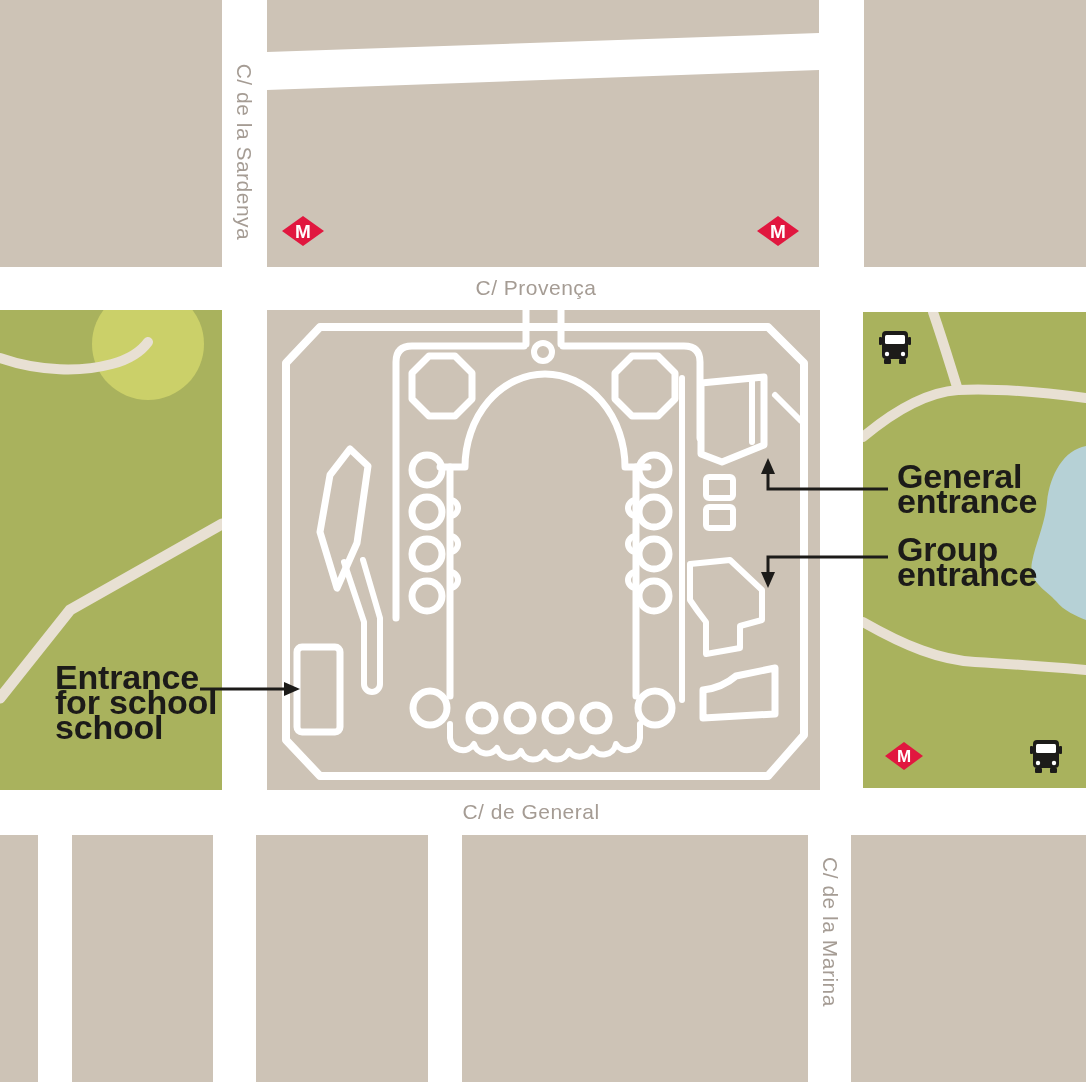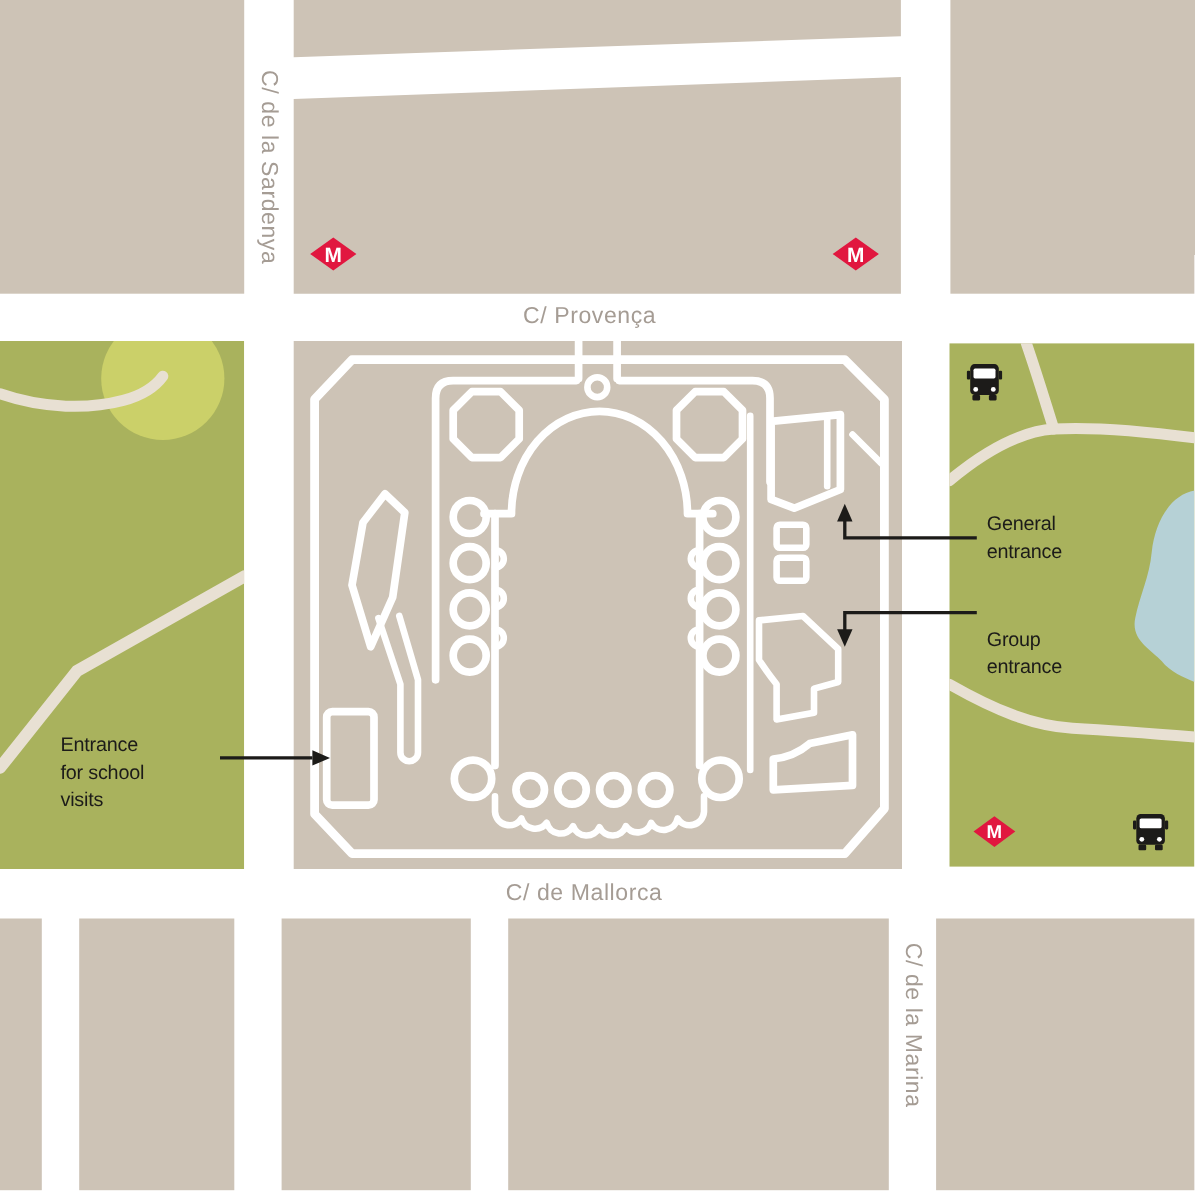--- a/index.html
+++ b/index.html
@@ -17,22 +17,22 @@
     font-size:21px;
     letter-spacing:.5px;
     white-space:nowrap;
     z-index:3;
   }
   .street-label.h{transform:translateX(-50%);}
   .street-label.v{transform:translate(-50%,-50%) rotate(90deg);}
   .entrance-label{
     position:absolute;
     color:var(--ink);
-    font-size:18px;
-    font-weight:normal;
+    font-size:34px;
+    font-weight:bold;
     line-height:25px;
     letter-spacing:-0.2px;
     white-space:nowrap;
     z-index:3;
   }
   .block{fill:var(--block);}
   .park{fill:var(--park);}
   .park-path{stroke:var(--path);fill:none;stroke-linecap:round;}
   .outline{fill:none;stroke:var(--outline);stroke-linejoin:round;stroke-linecap:round;}
   .ink-line{stroke:var(--ink);fill:none;stroke-width:3;}
@@ -183,30 +183,30 @@
         <circle cx="-8" cy="7" r="2.2" fill="#fff"></circle>
           <circle cx="8" cy="7" r="2.2" fill="#fff"></circle>
         <rect class="ink-fill" x="-11" y="12" width="7" height="5" rx="1"></rect>
         <rect class="ink-fill" x="4" y="12" width="7" height="5" rx="1"></rect>
       </g>
     </g>
   </svg>
 
   <div class="street-label h" style="left:536px;top:276px">C/ Provença</div>
   <div class="street-label v" style="left:244px;top:152px">C/ de la Sardenya</div>
-  <div class="street-label h" style="left:531px;top:800px">C/ de Mallorca</div>
+  <div class="street-label h" style="left:531px;top:800px">C/ de General</div>
   <div class="street-label v" style="left:830px;top:932px">C/ de la Marina</div>
 
   <div class="entrance-label" style="left:897px;top:464px">
     <div>General</div>
     <div>entrance</div>
   </div>
-  <div class="entrance-label" style="left:897px;top:569px">
+  <div class="entrance-label" style="left:897px;top:537px">
     <div>Group</div>
     <div>entrance</div>
   </div>
   <div class="entrance-label" style="left:55px;top:665px">
     <div>Entrance</div>
     <div>for school</div>
-    <div>visits</div>
+    <div>school</div>
   </div>
 
 </div>
 
 </body></html>

